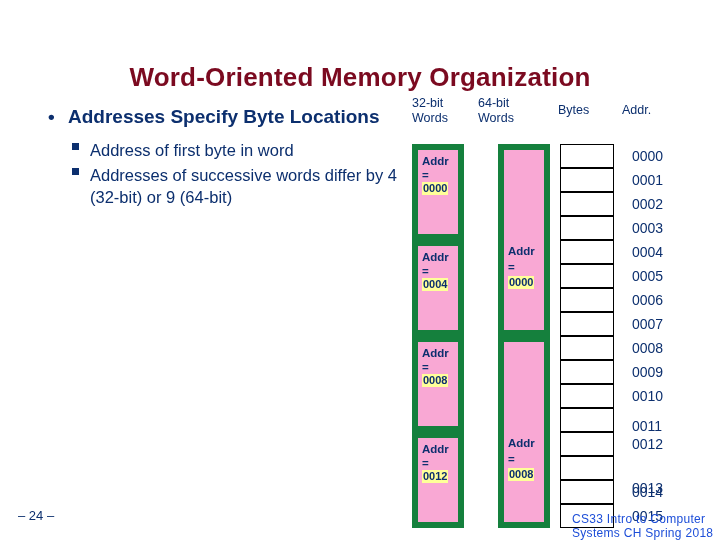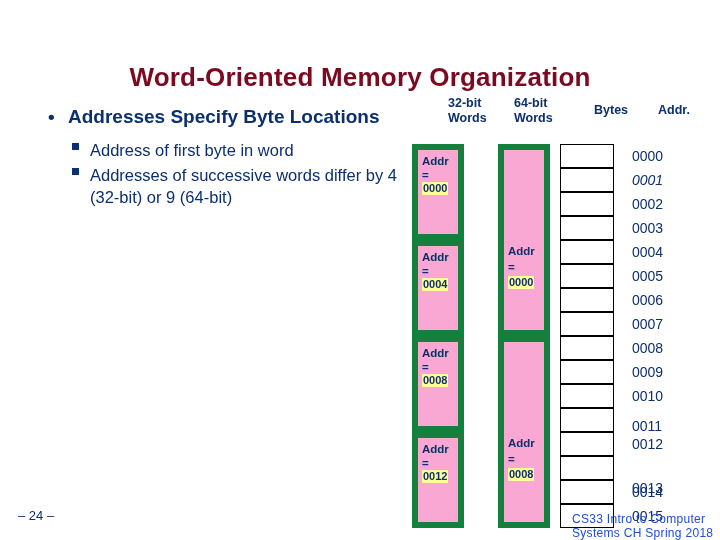--- a/index.html
+++ b/index.html
@@ -78,24 +78,23 @@
   .diagram {
     position: absolute;
     left: 410px;
     top: 96px;
     width: 300px;
     height: 440px;
   }
   .col-header {
     position: absolute;
     font-size: 12.5px;
-    font-weight: bold;
+    font-weight: normal;
     color: #0C2F6E;
     line-height: 15px;
-    margin-left: 36px;
   }
   .hdr-32 { left: 2px;  top: 0px;  width: 55px; }
   .hdr-64 { left: 68px; top: 0px;  width: 55px; }
   .hdr-bytes { left: 148px; top: 7px; width: 50px; }
   .hdr-addr  { left: 212px; top: 7px; width: 55px; }
 
   
   .wordbox {
     position: absolute;
     border: 6px solid #15803d;
@@ -237,21 +236,21 @@
     <div class="bytebox" style="top:240px;"></div>
     <div class="bytebox" style="top:264px;"></div>
     <div class="bytebox" style="top:288px;"></div>
     <div class="bytebox" style="top:312px;"></div>
     <div class="bytebox" style="top:336px;"></div>
     <div class="bytebox" style="top:360px;"></div>
     <div class="bytebox" style="top:384px;"></div>
     <div class="bytebox" style="top:408px;"></div>
 
     <div class="addrlabel" style="top:48px;">0000</div>
-    <div class="addrlabel" style="top:72px;font-style:italic;">0001</div>
+    <div class="addrlabel" style="top:72px;">0001</div>
     <div class="addrlabel" style="top:96px;">0002</div>
     <div class="addrlabel" style="top:120px;">0003</div>
     <div class="addrlabel" style="top:144px;">0004</div>
     <div class="addrlabel" style="top:168px;">0005</div>
     <div class="addrlabel" style="top:192px;">0006</div>
     <div class="addrlabel" style="top:216px;">0007</div>
     <div class="addrlabel" style="top:240px;">0008</div>
     <div class="addrlabel" style="top:264px;">0009</div>
     <div class="addrlabel" style="top:288px;">0010</div>
     <div class="addrlabel" style="top:312px;margin-top:6px;">0011</div>

